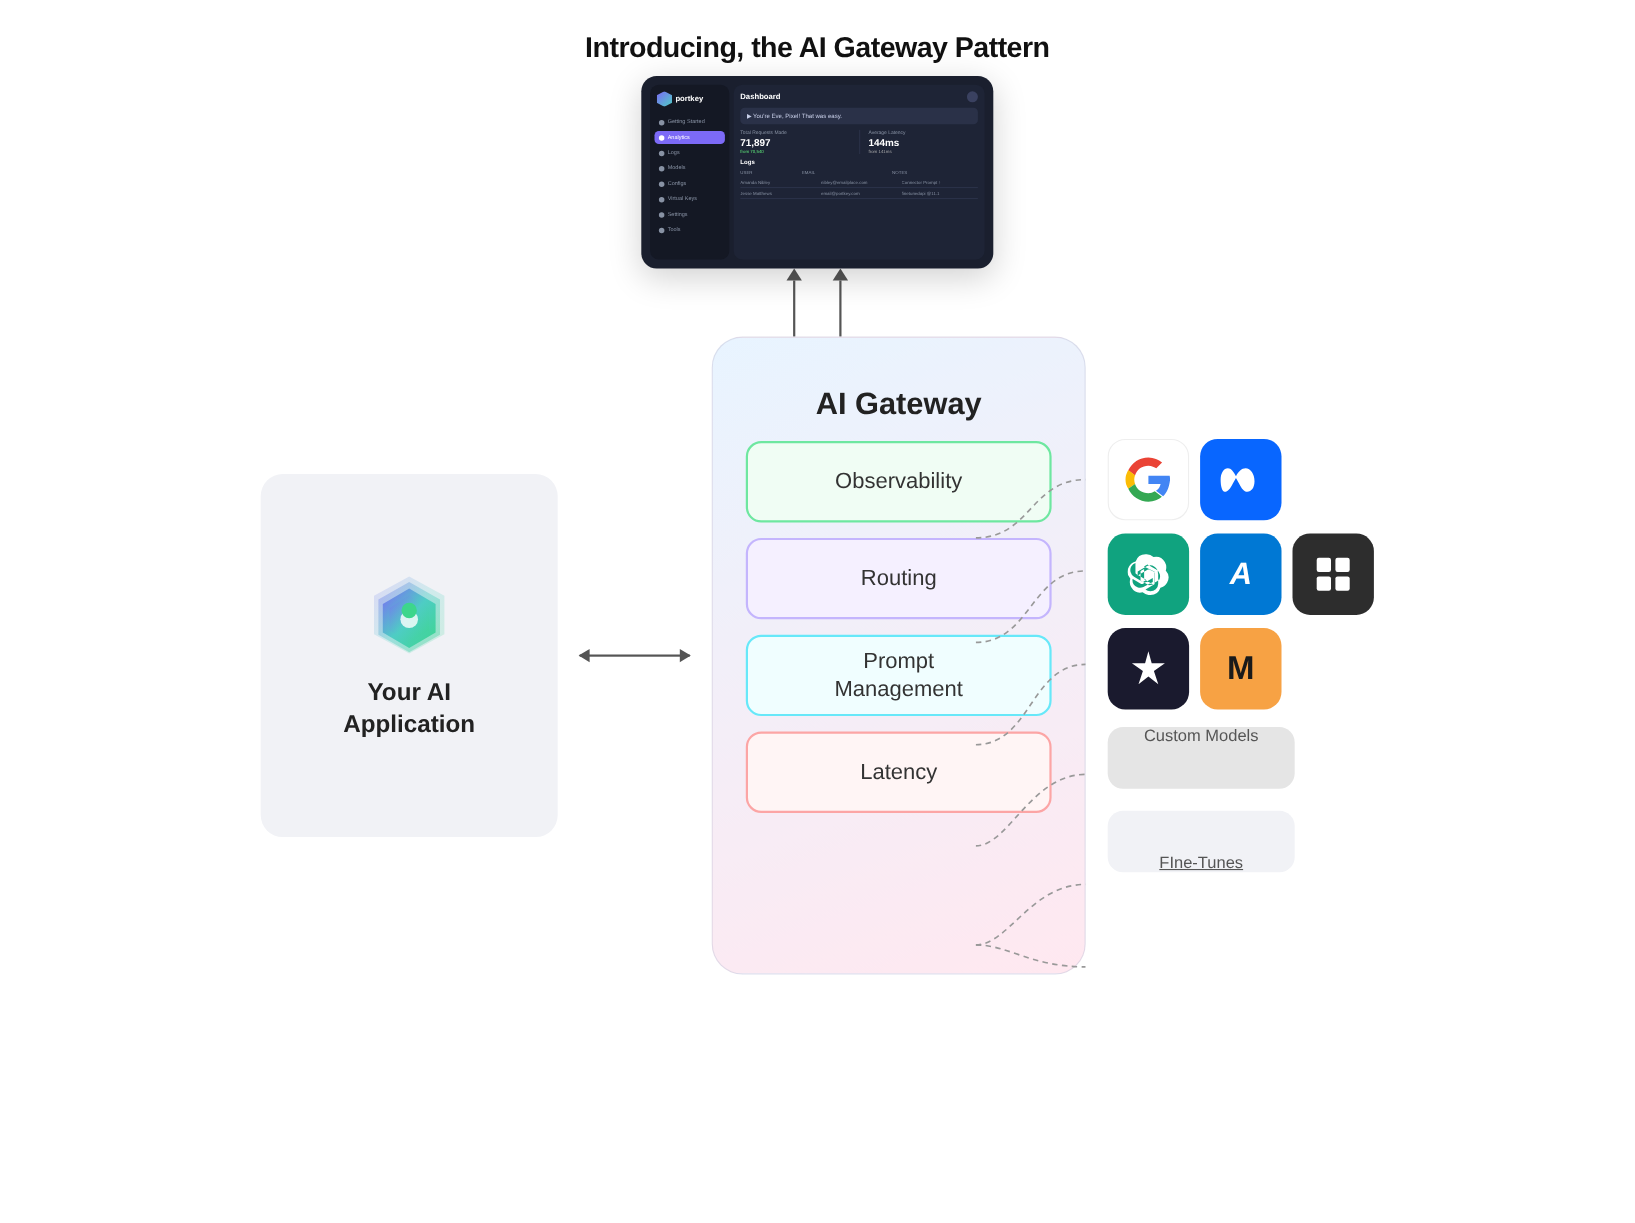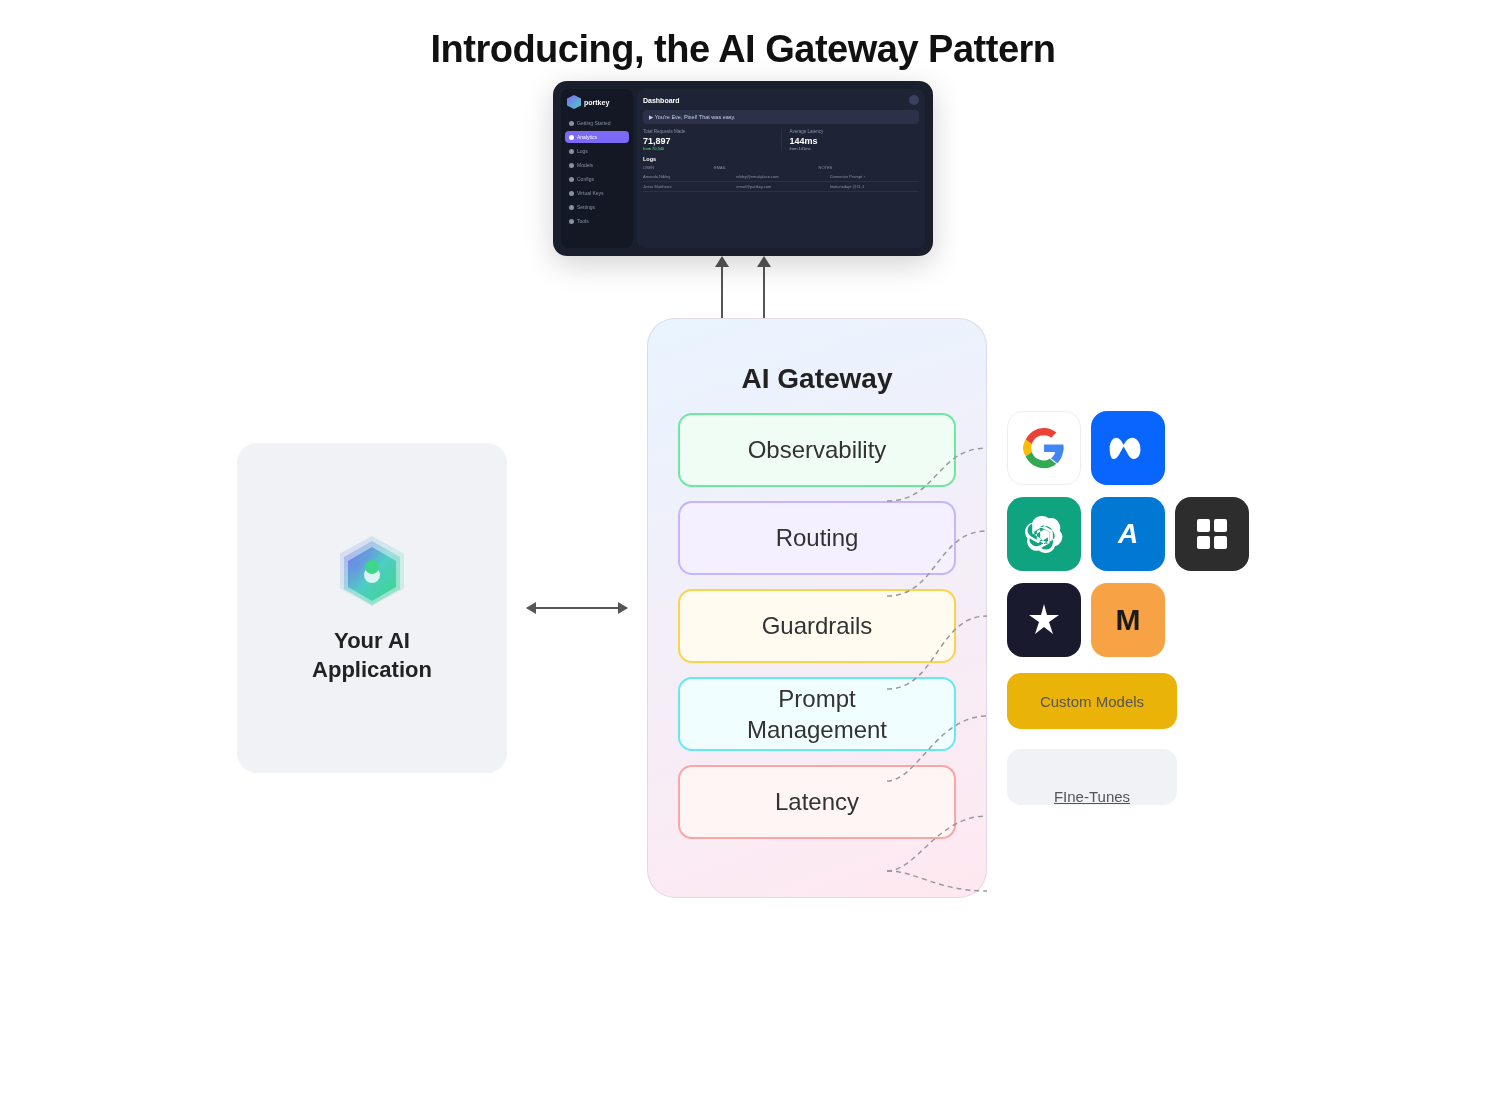--- a/index.html
+++ b/index.html
@@ -8,40 +8,40 @@
       height: 1112px;
       background: #ffffff;
       font-family: -apple-system, BlinkMacSystemFont, 'Segoe UI', sans-serif;
       display: flex;
       flex-direction: column;
       align-items: center;
       overflow: hidden;
     }
 
     .page-title {
-      font-size: 38px;
+      font-size: 26px;
       font-weight: 800;
       color: #111;
       margin-top: 28px;
       letter-spacing: -0.5px;
     }
 
     .main-diagram {
       display: flex;
       flex-direction: column;
       align-items: center;
       width: 100%;
       flex: 1;
       position: relative;
       margin-top: 10px;
     }
 
     
     .dashboard-screenshot {
-      width: 380px;
+      width: 320px;
       height: 175px;
       background: #1a1f2e;
       border-radius: 14px;
       padding: 8px;
       position: relative;
       box-shadow: 0 8px 30px rgba(0,0,0,0.18);
       overflow: hidden;
       margin-bottom: 0;
     }
 
@@ -285,21 +285,21 @@
       margin-top: 16px;
     }
 
     .gateway-feature {
       width: 100%;
       height: 74px;
       border-radius: 14px;
       display: flex;
       align-items: center;
       justify-content: center;
-      font-size: 24px;
+      font-size: 20px;
       font-weight: 500;
       color: #333;
       border: 2px solid;
     }
 
     .feature-observability {
       background: #f0fdf4;
       border-color: #6ee7a0;
     }
 
@@ -348,24 +348,24 @@
       font-size: 32px;
       font-weight: 900;
       color: white;
       flex-shrink: 0;
     }
 
     .provider-google { background: #ffffff; border: 1px solid #eee; }
     .provider-meta { background: #0866ff; }
     .provider-openai { background: #10a37f; }
     .provider-custom {
-      background: #eab308;
+      background: #e5e5e5;
       border-radius: 14px;
       display: flex;
-      align-items: center;
+      align-items: flex-start;
       justify-content: center;
       font-size: 15px;
       color: #555;
       font-weight: 500;
     }
     .provider-custom, .provider-finetune {
       width: 170px;
       height: 56px;
     }
     .provider-finetune {
@@ -559,23 +559,20 @@
 
       <div class="gateway-box">
         <div class="gateway-title">AI Gateway</div>
 
         <div class="gateway-feature feature-observability">
           Observability
         </div>
         <div class="gateway-feature feature-routing">
           Routing
         </div>
-        <div class="gateway-feature feature-guardrails">
-          Guardrails
-        </div>
         <div class="gateway-feature feature-prompt" style="line-height:1.3; text-align:center;">
           Prompt<br>Management
         </div>
         <div class="gateway-feature feature-security">
           Latency
         </div>
       </div>
 
       <div class="providers-with-lines">
 

